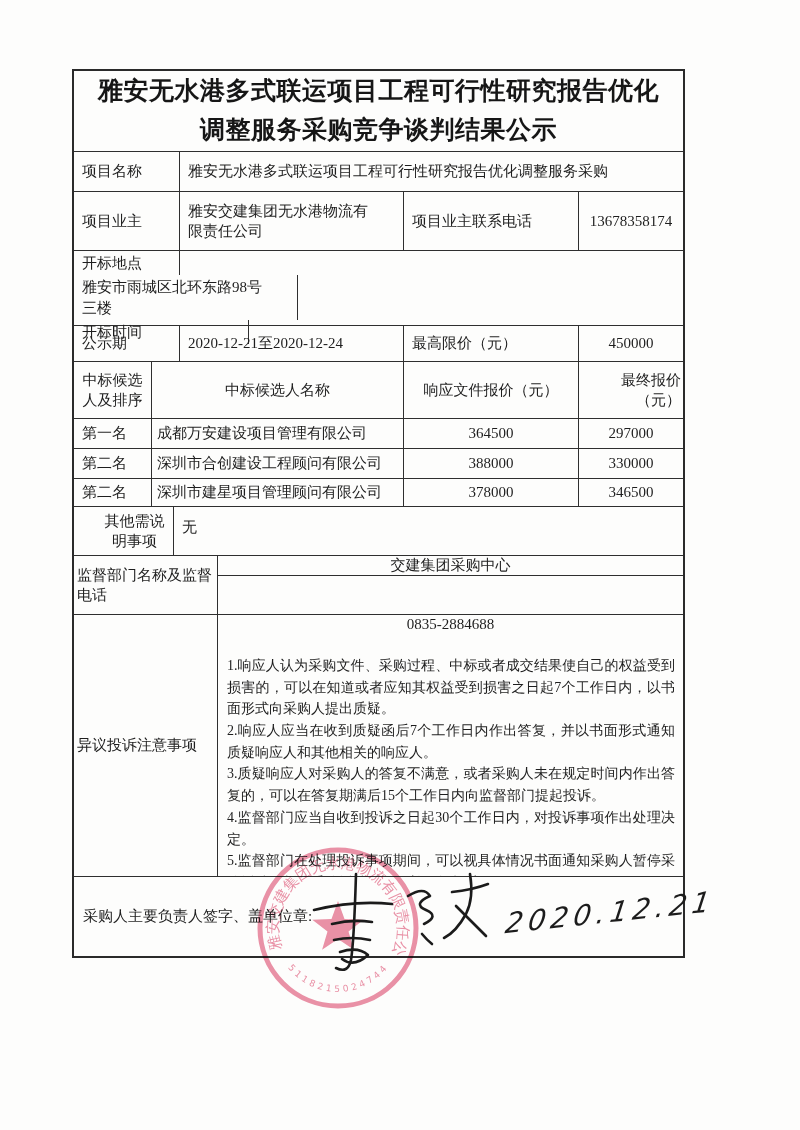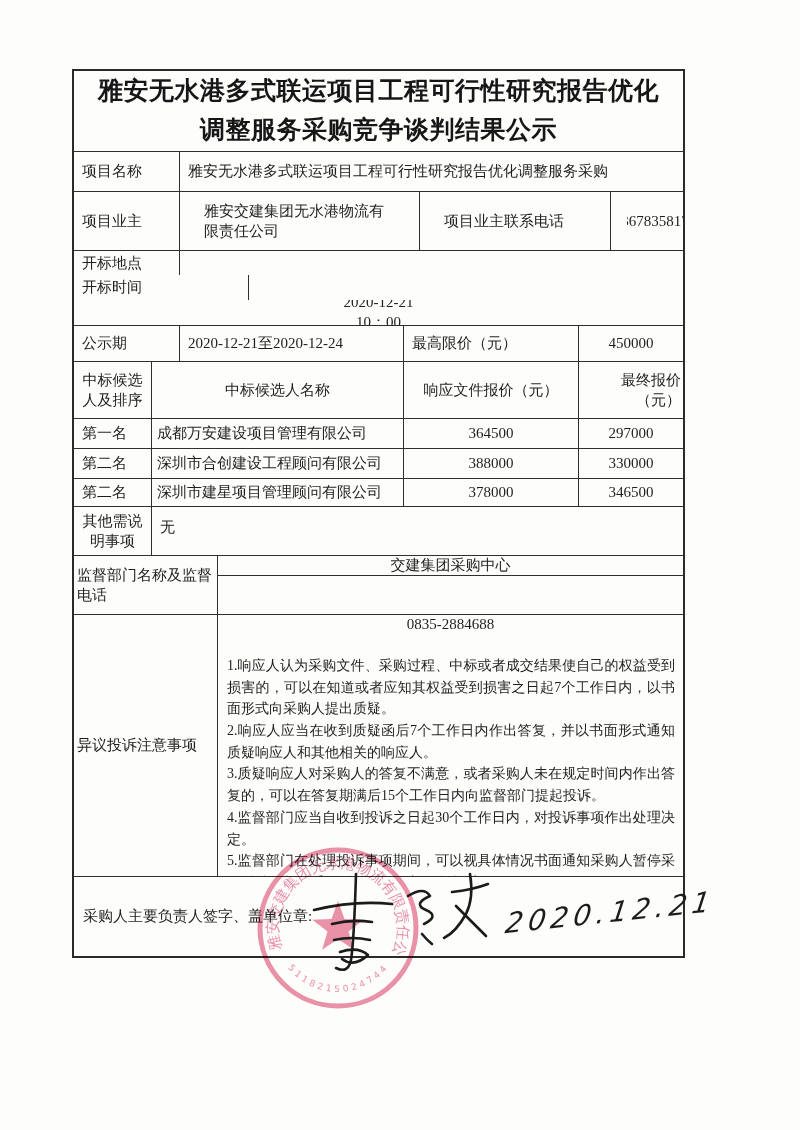--- a/index.html
+++ b/index.html
@@ -34,27 +34,27 @@
   .label-a{width:106px;flex:none;}
   .col2-a{width:224px;flex:none;padding-right:22px;}
   .col3-a{width:175px;flex:none;}
   .col4-a{flex:1;justify-content:center;text-align:right;padding:2px 2px;}
   .label-b{width:78px;flex:none;}
   .col2-b{width:252px;flex:none;padding:2px 5px;}
   .col3-b{width:175px;flex:none;justify-content:center;text-align:right;}
   .label-c{width:144px;flex:none;padding:2px 3px;}
   .centered{justify-content:center;text-align:center;padding:2px 3px;}
   .r-name{height:40px;}
-  .r-owner{height:59px;gap:16px;}
+  .r-owner{height:59px;}
   .r-venue{height:75px;flex-direction:column;}
   .r-pub{height:36px;}
   .r-chead{height:57px;}
   .r-cand{height:30px;}
   .r-cand3{height:28px;}
-  .r-other{height:49px;}
+  .r-other{height:49px;padding-left:22px;}
   .r-superv{height:59px;}
   .r-objection{height:262px;}
   .r-sign{height:79px;}
   .superv-col{flex:1;display:flex;flex-direction:column;}
   .superv-sub{flex:1;display:flex;align-items:center;justify-content:center;
     border-bottom:1.6px solid #2f2f2f;box-sizing:border-box;font-size:15px;}
   .superv-sub:last-child{border-bottom:none;margin-top:40px;}
   .obj-label{align-items:center;}
   .obj-content{
     flex:1;display:block;padding:40px 8px 8px 9px;
@@ -98,20 +98,21 @@
 
   <div class="row r-owner">
     <div class="cell label-a">项目业主</div>
     <div class="cell col2-a">雅安交建集团无水港物流有限责任公司</div>
     <div class="cell col3-a">项目业主联系电话</div>
     <div class="cell col4-a">13678358174</div>
   </div>
 
   <div class="row r-venue">
     <div class="cell label-a">开标地点</div>
+    <div class="cell col2-a">雅安市雨城区北环东路98号三楼</div>
     <div class="cell col3-a">开标时间</div>
     <div class="cell col4-a" style="flex-direction:column;justify-content:center;">
       <div>2020-12-21</div>
       <div>10：00</div>
     </div>
   </div>
 
   <div class="row r-pub">
     <div class="cell label-a">公示期</div>
     <div class="cell col2-a">2020-12-21至2020-12-24</div>

